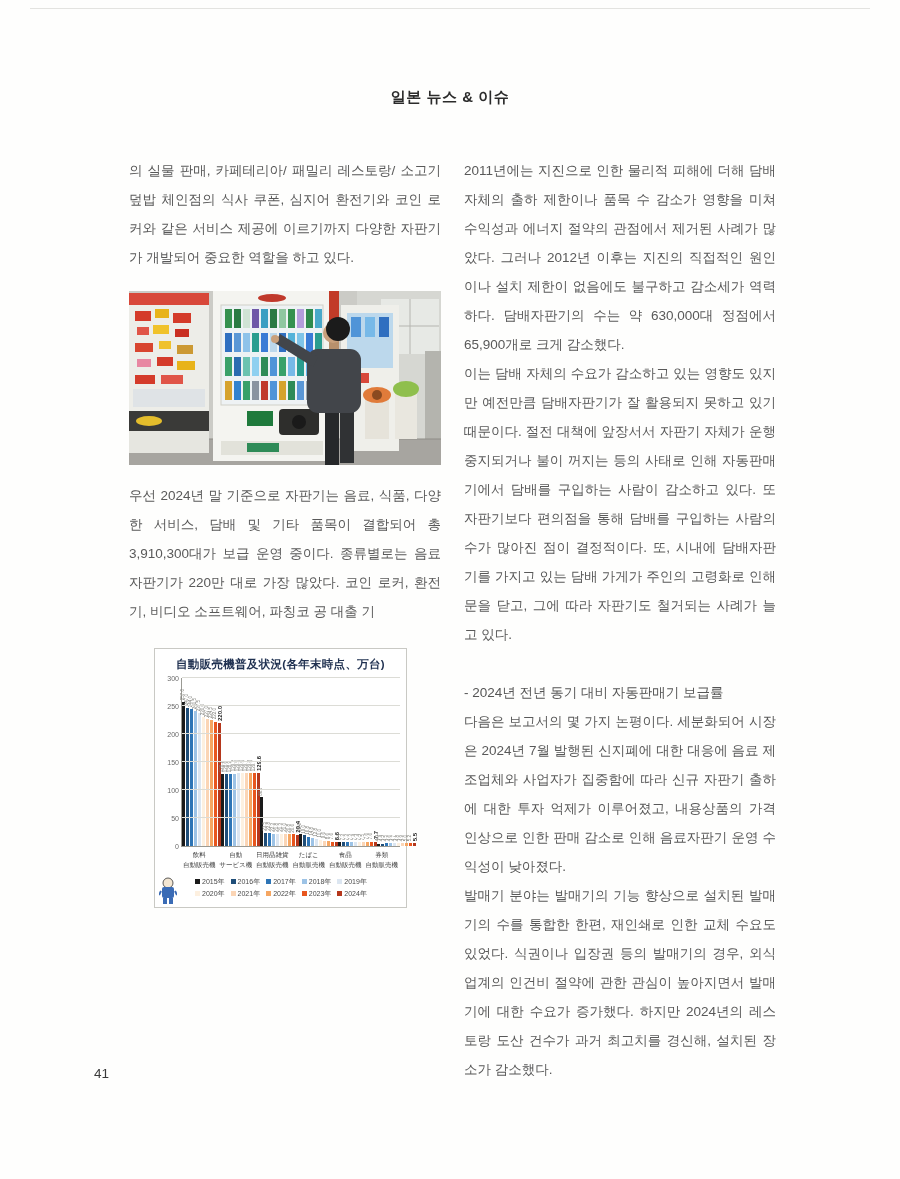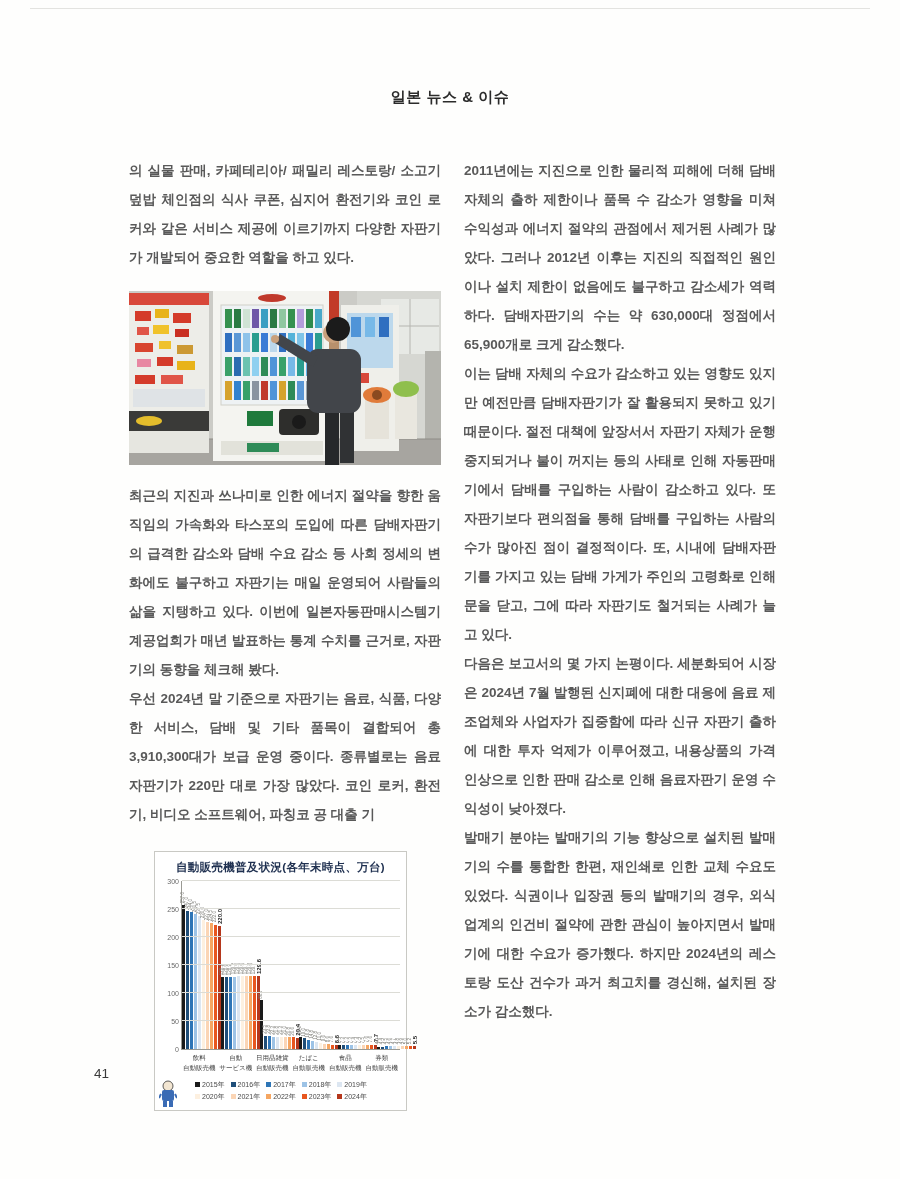--- a/index.html
+++ b/index.html
@@ -9,21 +9,21 @@
   }
   .page-top-line{position:absolute;top:8px;left:30px;right:30px;height:1px;background:#e3e3e0;}
   .header{
     position:absolute;top:88px;left:0;width:100%;text-align:center;
     font-size:15px;font-weight:bold;color:#2b2b2b;letter-spacing:.5px;
   }
   .col{
     position:absolute;width:312px;font-size:13.5px;line-height:29px;color:#595959;
     text-align:justify;
   }
-  .col p{margin:0;font-weight:bold;}
+  .col p{margin:0;}
   .col-left{left:129px;top:156px;}
   .col-right{left:464px;top:156px;}
   .section-heading{margin-top:29px !important;color:#555;}
   .photo-wrap{width:312px;height:174px;margin:19px 0 16px 0;background:#cfcfca;position:relative;overflow:hidden;}
   .photo-wrap svg{display:block;}
   
   .chart-box{
     position:relative;margin:22px 0 0 25px;width:253px;border:1px solid #c9c9c4;background:#fff;
     padding:8px 6px 6px 6px;box-sizing:border-box;line-height:normal;text-align:left;
   }
@@ -169,21 +169,20 @@
       <rect x="211" y="116" width="14" height="56" fill="#303234"></rect>
       <rect x="200" y="50" width="10" height="12" fill="#b8906c"></rect>
       <rect x="178" y="58" width="54" height="64" rx="11" fill="#42454a"></rect>
       <polygon points="184,76 146,52 151,43 189,66" fill="#42454a"></polygon>
       <circle cx="146" cy="48" r="4" fill="#c9a07c"></circle>
       <circle cx="204" cy="42" r="10" fill="#c9a07c"></circle>
       <circle cx="209" cy="38" r="12" fill="#1b1b1b"></circle>
     </svg>
   </div>
 
-  <p>최근의 지진과 쓰나미로 인한 에너지 절약을 향한 움직임의 가속화와 타스포의 도입에 따른 담배자판기의 급격한 감소와 담배 수요 감소 등 사회 정세의 변화에도 불구하고 자판기는 매일 운영되어 사람들의 삶을 지탱하고 있다. 이번에 일본자동판매시스템기계공업회가 매년 발표하는 통계 수치를 근거로, 자판기의 동향을 체크해 봤다.</p>
   <p>우선 2024년 말 기준으로 자판기는 음료, 식품, 다양한 서비스, 담배 및 기타 품목이 결합되어 총 3,910,300대가 보급 운영 중이다. 종류별로는 음료자판기가 220만 대로 가장 많았다. 코인 로커, 환전기, 비디오 소프트웨어, 파칭코 공 대출 기</p>
 
   <figure class="chart-box" style="margin-bottom:0;">
     <div class="chart-title">自動販売機普及状況(各年末時点、万台)</div>
     <div class="chart-area" id="chart-area">
       <div class="groups" id="chart-groups">
           <div class="bar-group">
             <div class="barwrap">
               <div class="bar" style="height: 143.92px; background: rgb(26, 26, 26);"></div>
               <div class="bar-label" style="bottom: 145.92px;">257.0</div>
@@ -529,17 +528,18 @@
       <rect x="10" y="21" width="4" height="6" fill="#3a6bb5"></rect>
       <line x1="2" y1="14" x2="0" y2="18" stroke="#3a6bb5" stroke-width="2"></line>
       <line x1="16" y1="14" x2="18" y2="18" stroke="#3a6bb5" stroke-width="2"></line>
     </svg>
   </figure>
 </div>
 
 <div class="col col-right">
   <p>2011년에는 지진으로 인한 물리적 피해에 더해 담배 자체의 출하 제한이나 품목 수 감소가 영향을 미쳐 수익성과 에너지 절약의 관점에서 제거된 사례가 많았다. 그러나 2012년 이후는 지진의 직접적인 원인이나 설치 제한이 없음에도 불구하고 감소세가 역력하다. 담배자판기의 수는 약 630,000대 정점에서 65,900개로 크게 감소했다.</p>
   <p>이는 담배 자체의 수요가 감소하고 있는 영향도 있지만 예전만큼 담배자판기가 잘 활용되지 못하고 있기 때문이다. 절전 대책에 앞장서서 자판기 자체가 운행 중지되거나 불이 꺼지는 등의 사태로 인해 자동판매기에서 담배를 구입하는 사람이 감소하고 있다. 또 자판기보다 편의점을 통해 담배를 구입하는 사람의 수가 많아진 점이 결정적이다. 또, 시내에 담배자판기를 가지고 있는 담배 가게가 주인의 고령화로 인해 문을 닫고, 그에 따라 자판기도 철거되는 사례가 늘고 있다.</p>
+  <p class="section-heading">- 2024년 전년 동기 대비 자동판매기 보급률</p>
   <p>다음은 보고서의 몇 가지 논평이다. 세분화되어 시장은 2024년 7월 발행된 신지폐에 대한 대응에 음료 제조업체와 사업자가 집중함에 따라 신규 자판기 출하에 대한 투자 억제가 이루어졌고, 내용상품의 가격 인상으로 인한 판매 감소로 인해 음료자판기 운영 수익성이 낮아졌다.</p>
   <p>발매기 분야는 발매기의 기능 향상으로 설치된 발매기의 수를 통합한 한편, 재인쇄로 인한 교체 수요도 있었다. 식권이나 입장권 등의 발매기의 경우, 외식업계의 인건비 절약에 관한 관심이 높아지면서 발매기에 대한 수요가 증가했다. 하지만 2024년의 레스토랑 도산 건수가 과거 최고치를 경신해, 설치된 장소가 감소했다.</p>
 </div>
 
 <div class="page-number">41</div>
 
 </body></html>

